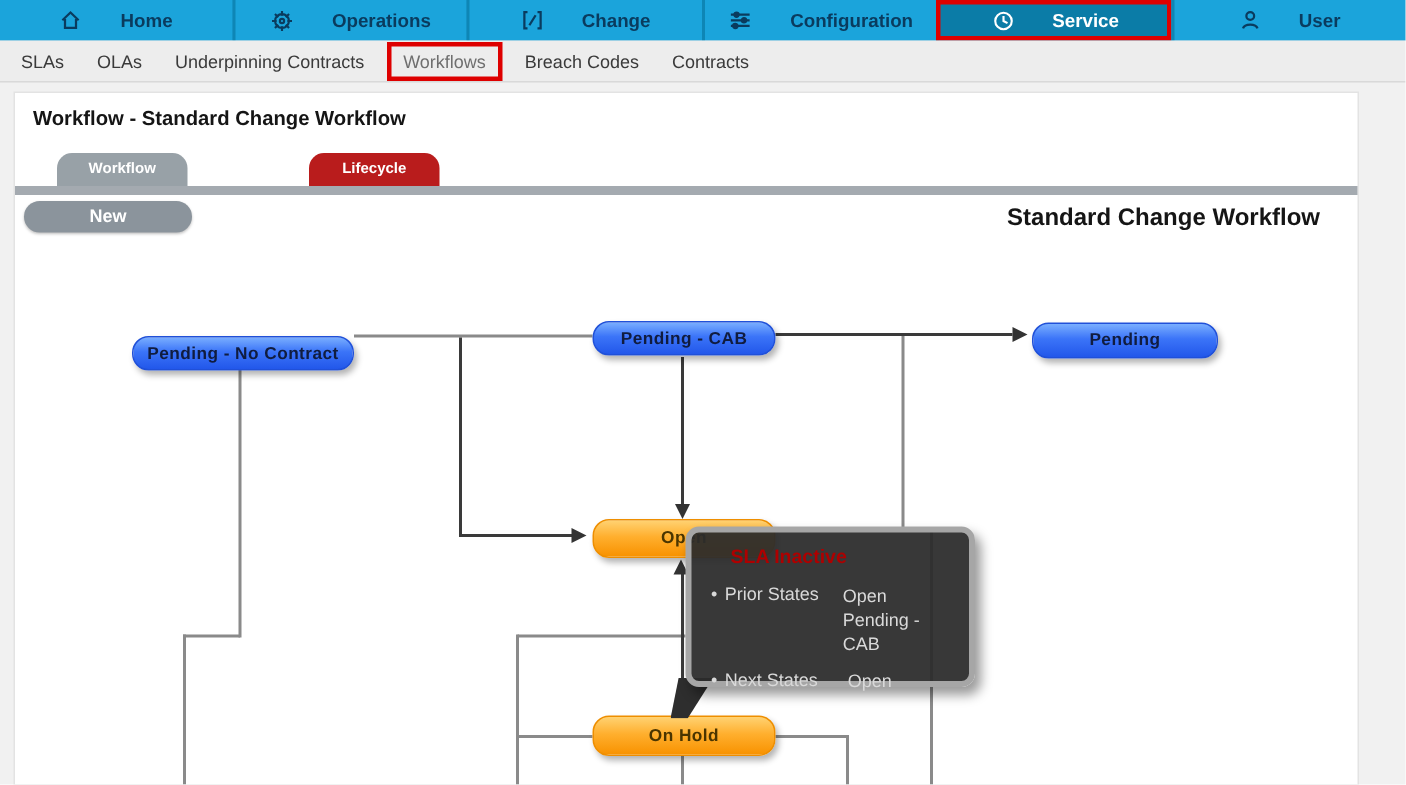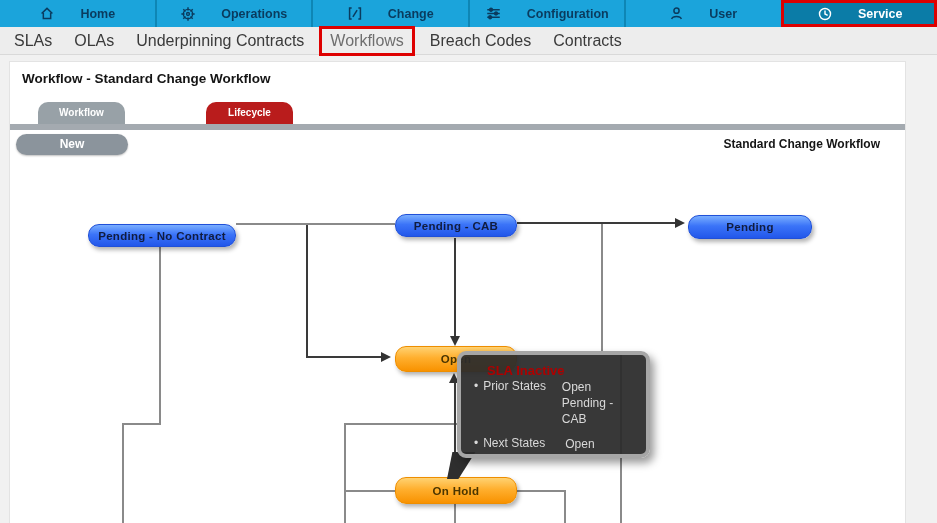--- a/index.html
+++ b/index.html
@@ -28,21 +28,21 @@
     outline:3px solid #DE0000; outline-offset:-3px;
   }
 
   
   .subnav {
     position:absolute; left:0; top:27px; width:937px; height:28px;
     background:#EDEDED; border-bottom:1px solid #D9D9D9;
     display:flex; align-items:center; padding-left:3px; z-index:5;
   }
   .subitem {
-    padding:0 11px; font-size:16px; color:#3A3A3A; cursor:pointer; white-space:nowrap;
+    padding:0 11px; font-size:12px; color:#3A3A3A; cursor:pointer; white-space:nowrap;
   }
   .subitem.boxed {
     border:3px solid #DE0000; padding:3px 8px; color:#6F6F6F; margin:0 4px;
   }
 
   
   .panel {
     position:absolute; left:10px; top:62px; width:895px; height:461px;
     background:#FFFFFF; box-shadow:0 0 0 1px #E3E3E3; z-index:1;
   }
@@ -62,21 +62,21 @@
     background:#A4AAB0; z-index:2;
   }
   .btn-new {
     position:absolute; left:16px; top:134px; width:112px; height:21px;
     background:#8B949C; border-radius:12px; color:#FFF; font-weight:bold;
     font-size:12px; text-align:center; line-height:21px; cursor:pointer; z-index:2;
     box-shadow:0 1px 2px rgba(0,0,0,0.25);
   }
   .wf-name {
     position:absolute; left:560px; top:137px; width:320px; text-align:right;
-    font-weight:bold; font-size:12px; color:#151515; z-index:2;
+    font-weight:bold; font-size:16px; color:#151515; z-index:2;
   }
 
   
   .gline { position:absolute; background:#8A8A8A; z-index:2; }
   .dline { position:absolute; background:#3A3A3A; z-index:2; }
   .arr { position:absolute; width:0; height:0; z-index:2; }
   .arr-r { border-left:10px solid #333; border-top:5px solid transparent; border-bottom:5px solid transparent; }
   .arr-d { border-top:10px solid #333; border-left:5px solid transparent; border-right:5px solid transparent; }
   .arr-u { border-bottom:10px solid #333; border-left:5px solid transparent; border-right:5px solid transparent; }
 
@@ -100,21 +100,21 @@
   .n5 { left:395px; top:477px; width:122px; height:27px; }
 
   
   .tooltip {
     position:absolute; left:457px; top:351px; width:193px; height:107px;
     background:rgba(44,44,44,0.94); border:4px solid #A6A6A6; border-radius:9px;
     box-shadow:4px 5px 8px rgba(0,0,0,0.4); z-index:4;
     padding:7px 8px 6px 13px; color:#D9D9D9;
   }
   .tooltip-title {
-    color:#AE0000; font-weight:bold; font-size:13px; margin:1px 0 1px 13px;
+    color:#AE0000; font-weight:bold; font-size:13px; margin:1px 0 11px 13px;
   }
   .trow { display:flex; font-size:12px; margin-bottom:9px; }
   .trow .bullet { margin-right:5px; }
   .trow .tlabel { width:82px; }
   .trow .tvals { display:flex; flex-direction:column; line-height:16px; }
   .tooltip-tail {
     position:absolute; left:447px; top:452px; width:30px; height:27px;
     background:#2E2E2E; clip-path:polygon(18% 0, 95% 0, 38% 100%, 0 100%);
     z-index:4;
   }
@@ -156,37 +156,37 @@
     <span>
       <svg width="17" height="15" viewBox="0 0 18 18" fill="none" stroke="#0A3B5E" stroke-width="1.8">
         <path d="M1.5 4.5 H16.5 M1.5 9 H16.5 M1.5 13.5 H16.5"></path>
         <circle cx="6" cy="4.5" r="1.7" fill="#0A3B5E"></circle>
           <circle cx="12" cy="9" r="1.7" fill="#0A3B5E"></circle>
           <circle cx="5" cy="13.5" r="1.7" fill="#0A3B5E"></circle>
       </svg>
     </span>
     <span>Configuration</span>
   </div>
+  <div class="navitem active">
+    <span>
+      <svg width="16" height="16" viewBox="0 0 18 18" fill="none" stroke="#FFFFFF" stroke-width="1.6">
+        <circle cx="9" cy="9" r="6.2"></circle>
+          <path d="M9 5.2 V9 L12 10.6"></path>
+      </svg>
+    </span>
+    <span>Service</span>
+  </div>
   <div class="navitem">
     <span>
       <svg width="15" height="15" viewBox="0 0 18 18" fill="none" stroke="#0A3B5E" stroke-width="1.8">
         <circle cx="9" cy="5.6" r="3.1"></circle>
           <path d="M3.2 15.5 C4.5 11.5 13.5 11.5 14.8 15.5"></path>
       </svg>
     </span>
     <span>User</span>
-  </div>
-  <div class="navitem active">
-    <span>
-      <svg width="16" height="16" viewBox="0 0 18 18" fill="none" stroke="#FFFFFF" stroke-width="1.6">
-        <circle cx="9" cy="9" r="6.2"></circle>
-          <path d="M9 5.2 V9 L12 10.6"></path>
-      </svg>
-    </span>
-    <span>Service</span>
   </div>
 </nav>
 
 <nav class="subnav">
   <span class="subitem">SLAs</span>
   <span class="subitem">OLAs</span>
   <span class="subitem">Underpinning Contracts</span>
   <span class="subitem boxed">Workflows</span>
   <span class="subitem">Breach Codes</span>
   <span class="subitem">Contracts</span>

